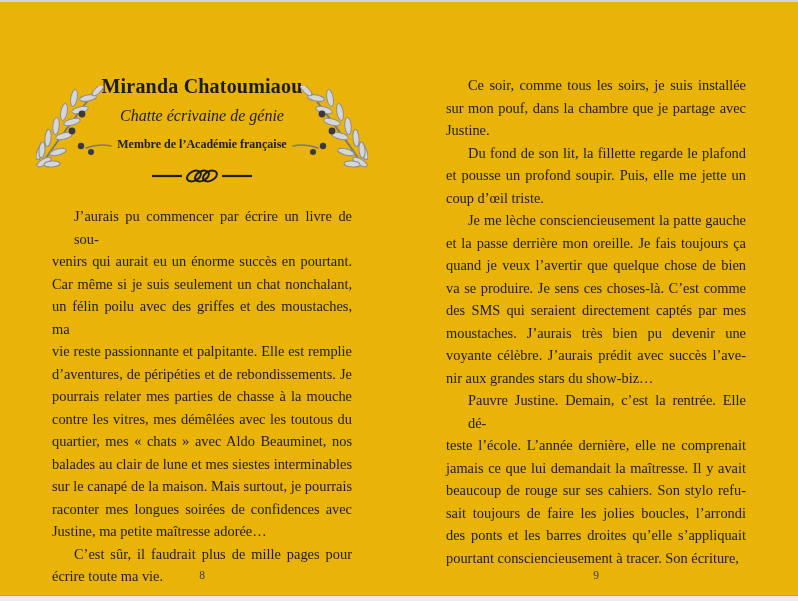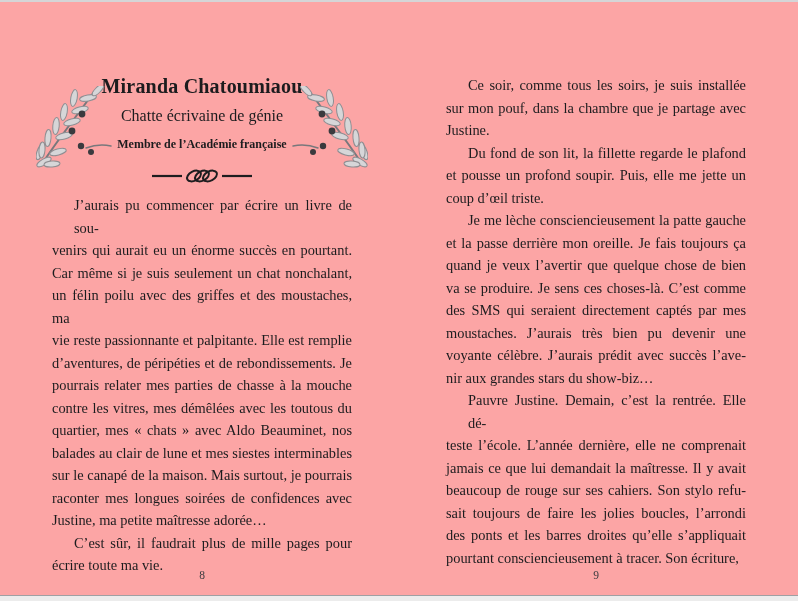--- a/index.html
+++ b/index.html
@@ -1,20 +1,20 @@
 <!DOCTYPE html>
 <html><head>
 <meta charset="utf-8">
 <style>
   html, body { margin: 0; padding: 0; background: #ffffff; }
   .screen {
     position: relative;
     width: 798px;
     height: 601px;
-    background: #fca5a5;
+    background: #eab308;
     overflow: hidden;
     font-family: "Liberation Serif", "DejaVu Serif", serif;
     color: #1c1c1e;
   }
   .top-edge {
     position: absolute; top: 0; left: 0; right: 0;
     height: 2px; background: #d5d5d7;
   }
   .bottom-edge {
     position: absolute; bottom: 0; left: 0; right: 0;
@@ -24,32 +24,32 @@
   .page { position: absolute; top: 0; width: 300px; }
   .page-left  { left: 52px; }
   .page-right { left: 446px; margin-top: 12px; }
 
   
   .header { position: relative; text-align: center; padding-top: 74px; }
   .title {
     font-size: 20px; font-weight: bold; line-height: 24px;
     letter-spacing: 0.2px;
   }
-  .subtitle { font-size: 16px; line-height: 20px; margin-top: 8px; }
+  .subtitle { font-style: italic; font-size: 16px; line-height: 20px; margin-top: 8px; }
   .affiliation { font-weight: bold; font-size: 12px; line-height: 18px; margin-top: 9px; }
   .divider { margin-top: 13px; height: 20px; }
   .divider svg { display: block; margin: 0 auto; }
   .branch {
     position: absolute; top: 86px; width: 76px; height: 82px;
   }
   .branch-left  { left: -16px; }
   .branch-right { right: -16px; transform: scaleX(-1); }
 
   
-  .body-text { margin-top: 8px; font-size: 14.4px; }
+  .body-text { margin-top: 19px; font-size: 14.4px; }
   .page-right .body-text { margin-top: 0; padding-top: 62px; }
   .para { margin: 0; }
   .line {
     line-height: 22.5px;
     text-align: justify;
     text-align-last: justify;
   }
   .line.first { padding-left: 22px; }
   .line.last  { text-align-last: left; }
 

